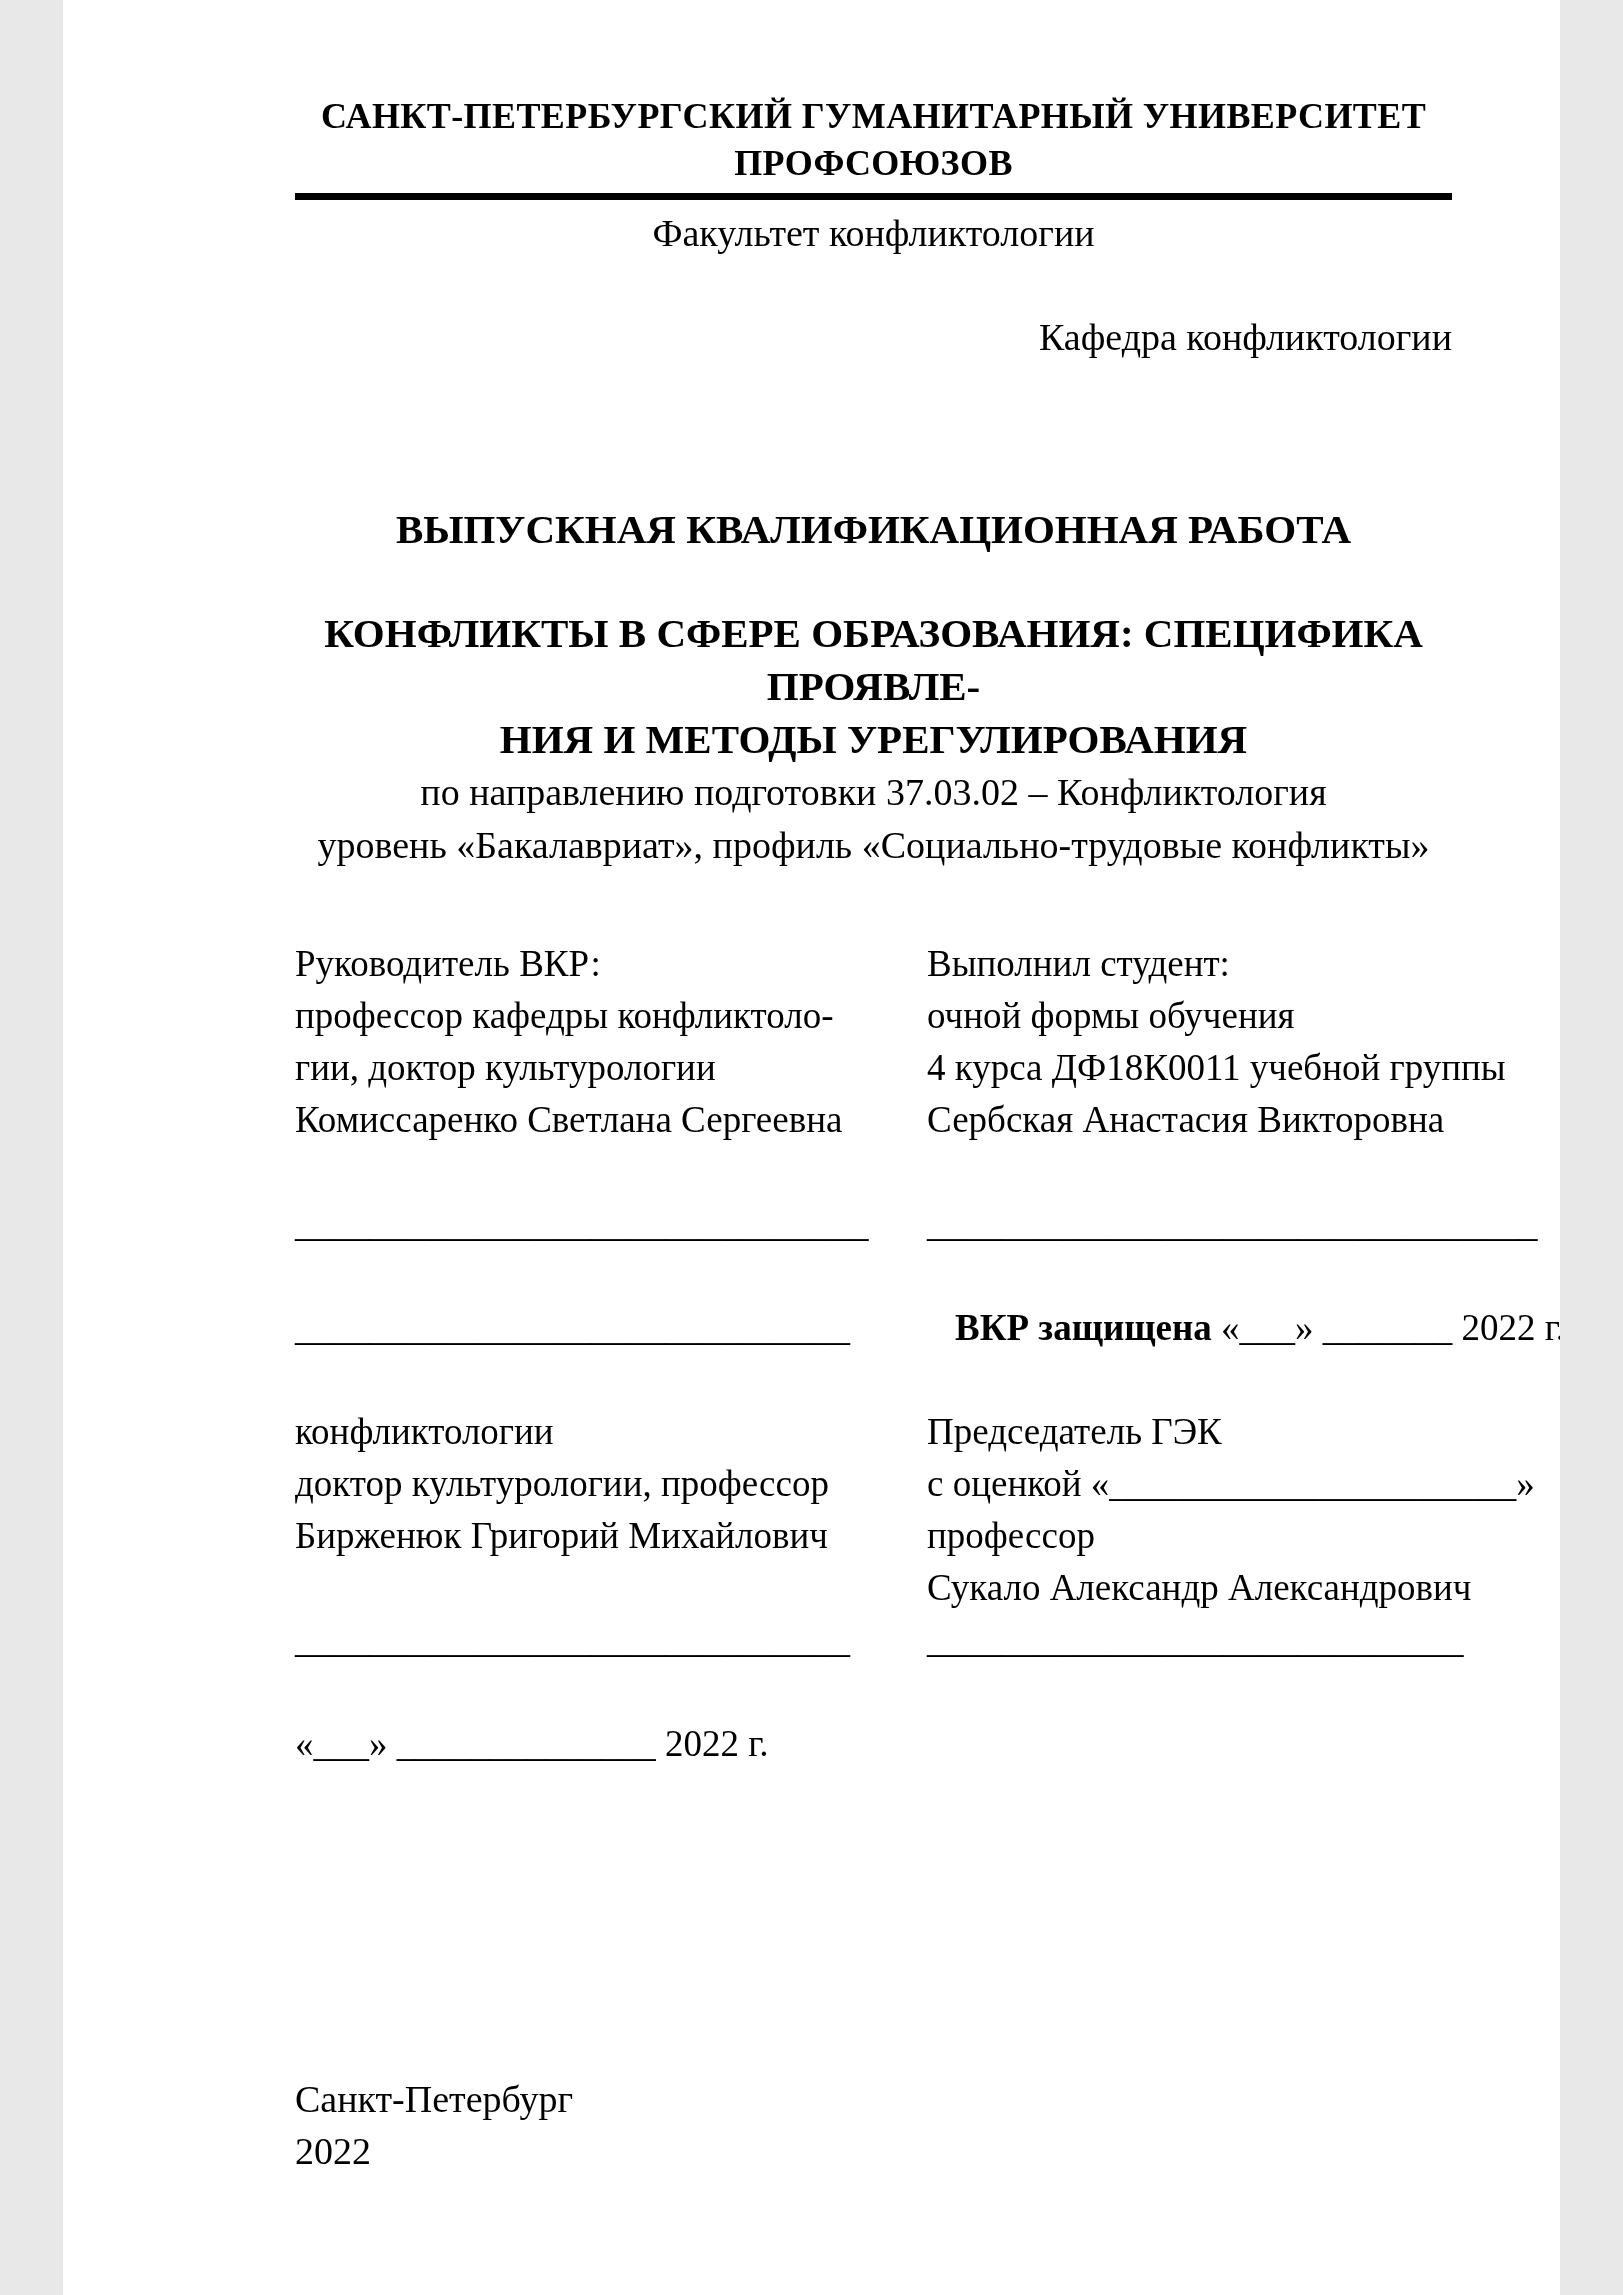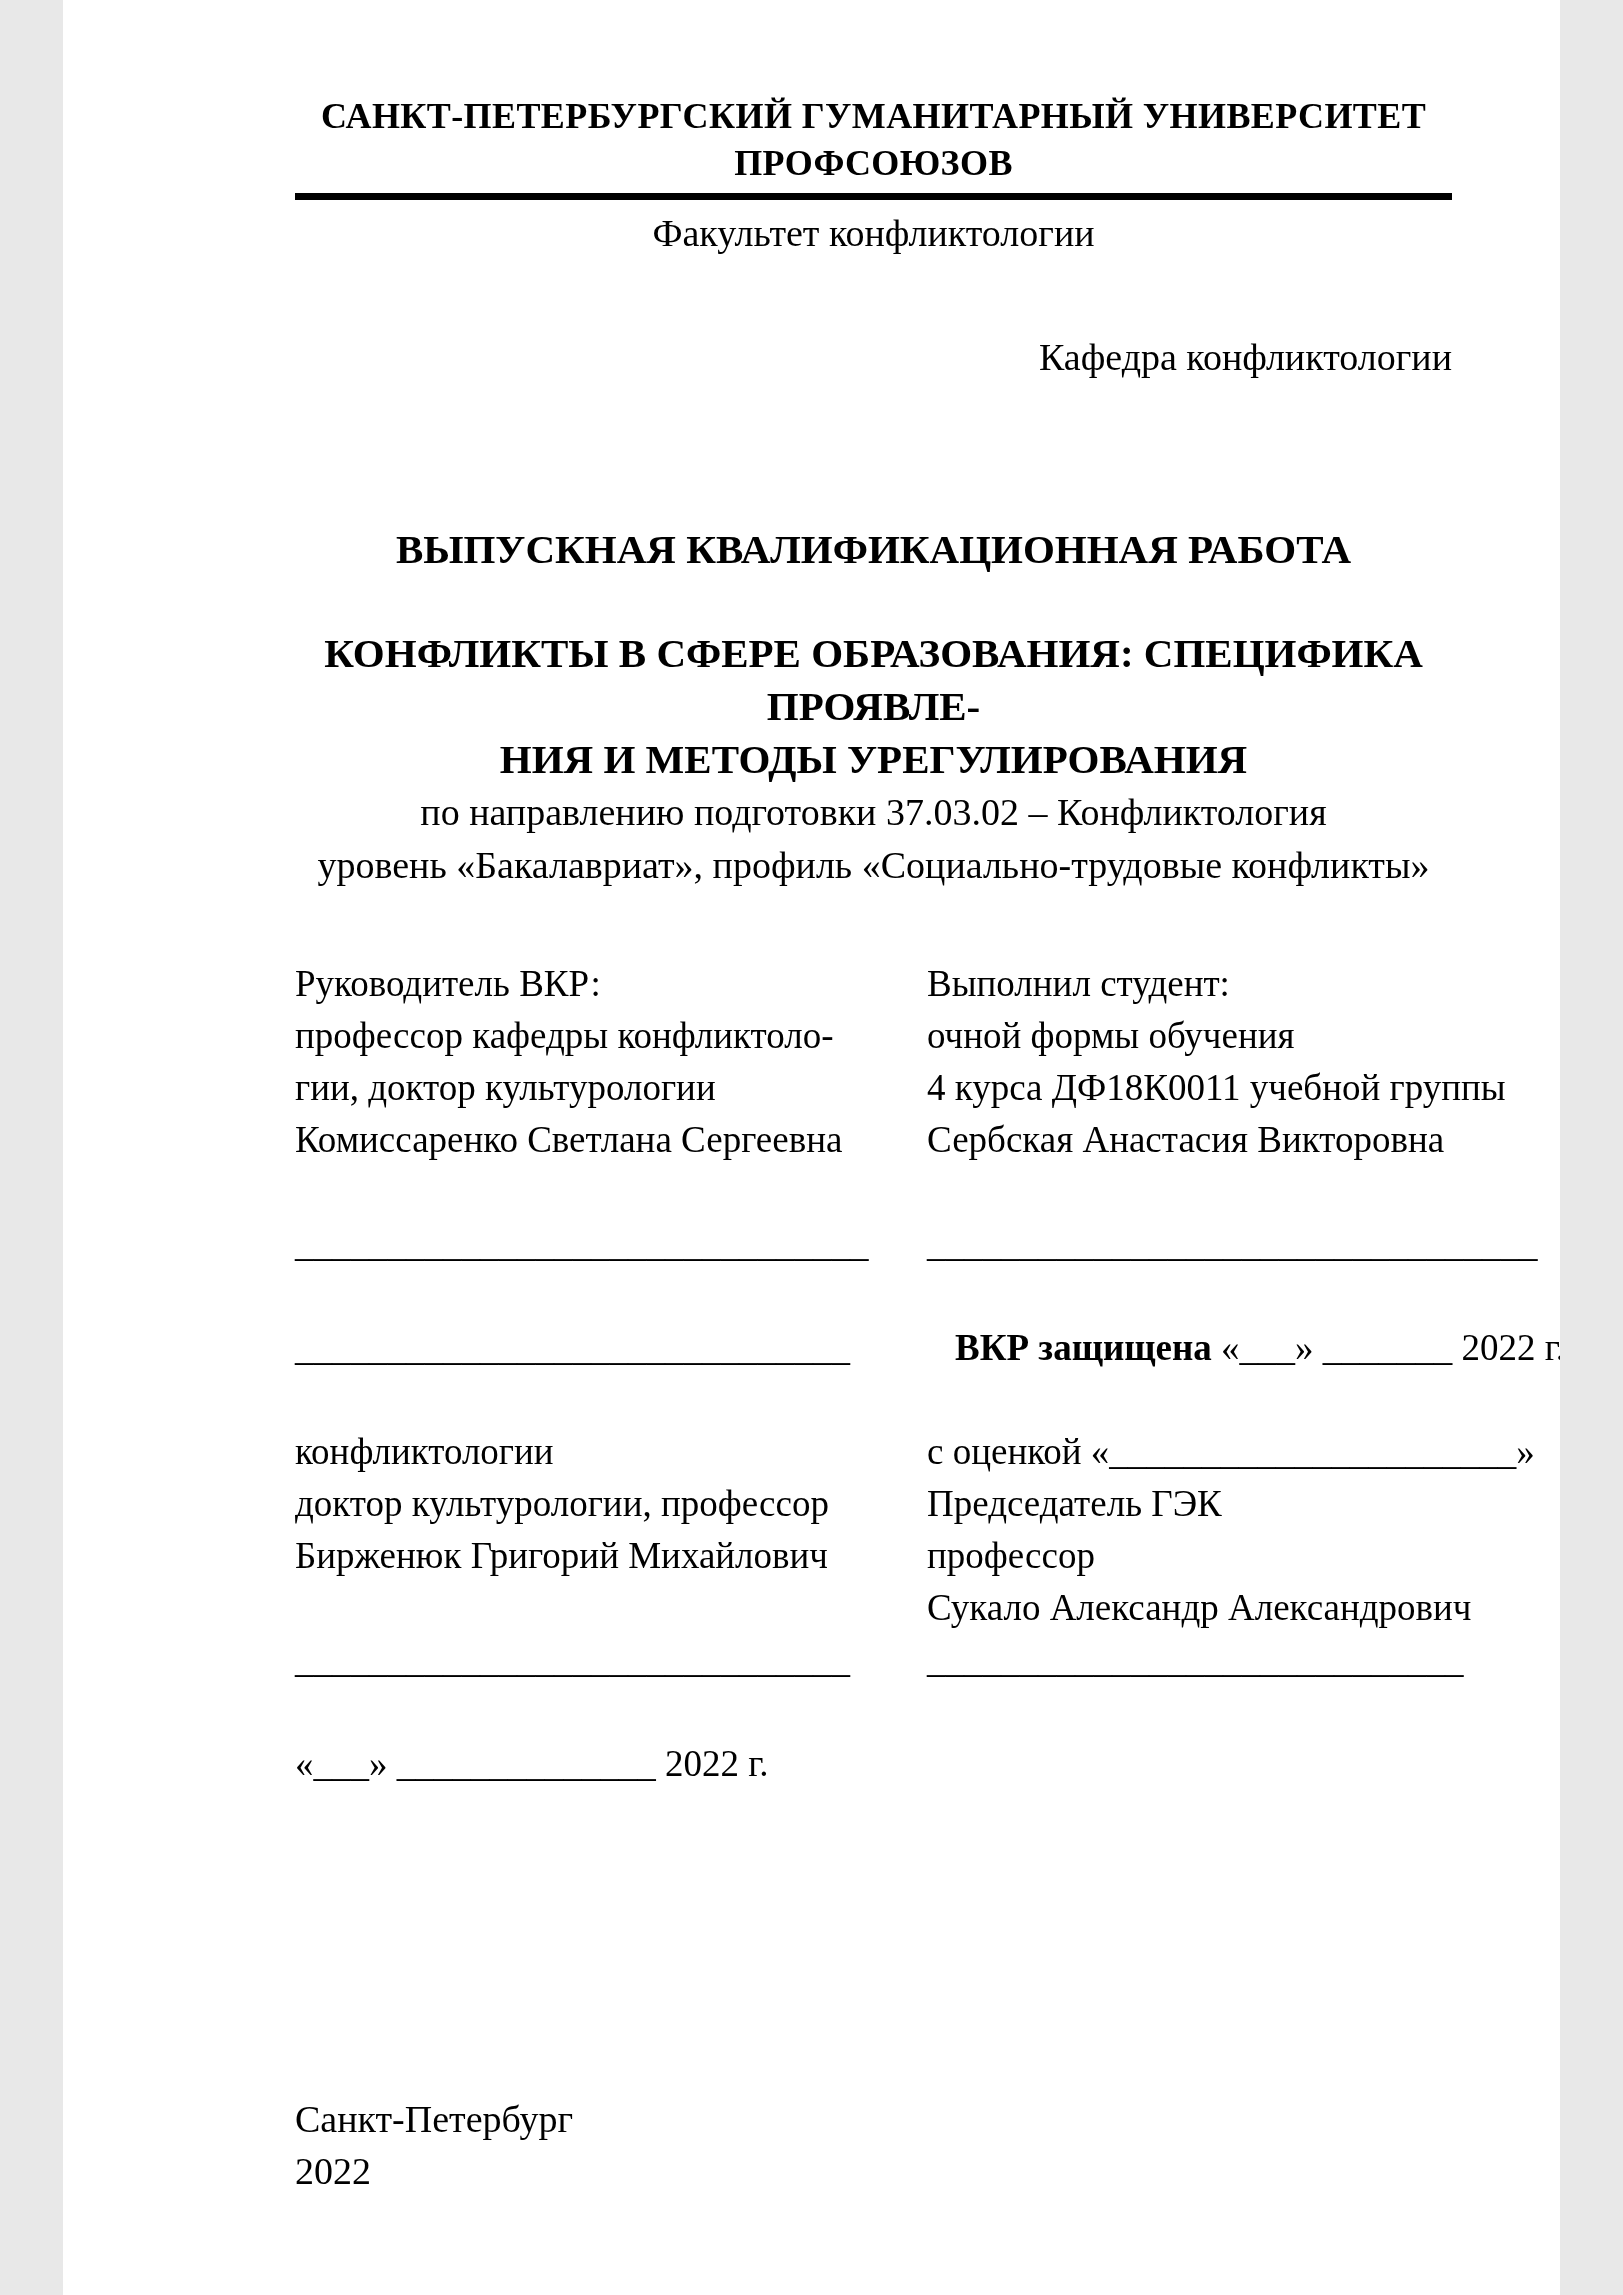--- a/index.html
+++ b/index.html
@@ -37,21 +37,21 @@
   .faculty-line {
     text-align: center;
     font-size: 38px;
     line-height: 52px;
     margin-top: 6.3px;
   }
   .department-line {
     text-align: right;
     font-size: 38px;
     line-height: 52px;
-    margin-top: 72px;
+    margin-top: 52px;
   }
   .work-type {
     text-align: center;
     font-weight: 700;
     font-size: 41px;
     line-height: 52px;
     margin-top: 140px;
   }
   .thesis-title {
     text-align: center;
@@ -130,22 +130,22 @@
       <div class="col">
         <div class="row">Выполнил студент:</div>
         <div class="row">очной формы обучения</div>
         <div class="row">4 курса ДФ18К0011 учебной группы</div>
         <div class="row">Сербская Анастасия Викторовна</div>
         <div class="row"></div>
         <div class="row">_________________________________</div>
         <div class="row"></div>
         <div class="row"><span class="bold">ВКР защищена</span><span> «___» _______ 2022 г.</span></div>
         <div class="row"></div>
+        <div class="row">Председатель ГЭК</div>
         <div class="row">с оценкой «______________________»</div>
-        <div class="row">Председатель ГЭК</div>
         <div class="row">профессор</div>
         <div class="row">Сукало Александр Александрович</div>
         <div class="row">_____________________________</div>
         <div class="row"></div>
         <div class="row"></div>
       </div>
 
     </div>
 
     <div class="footer-block">

